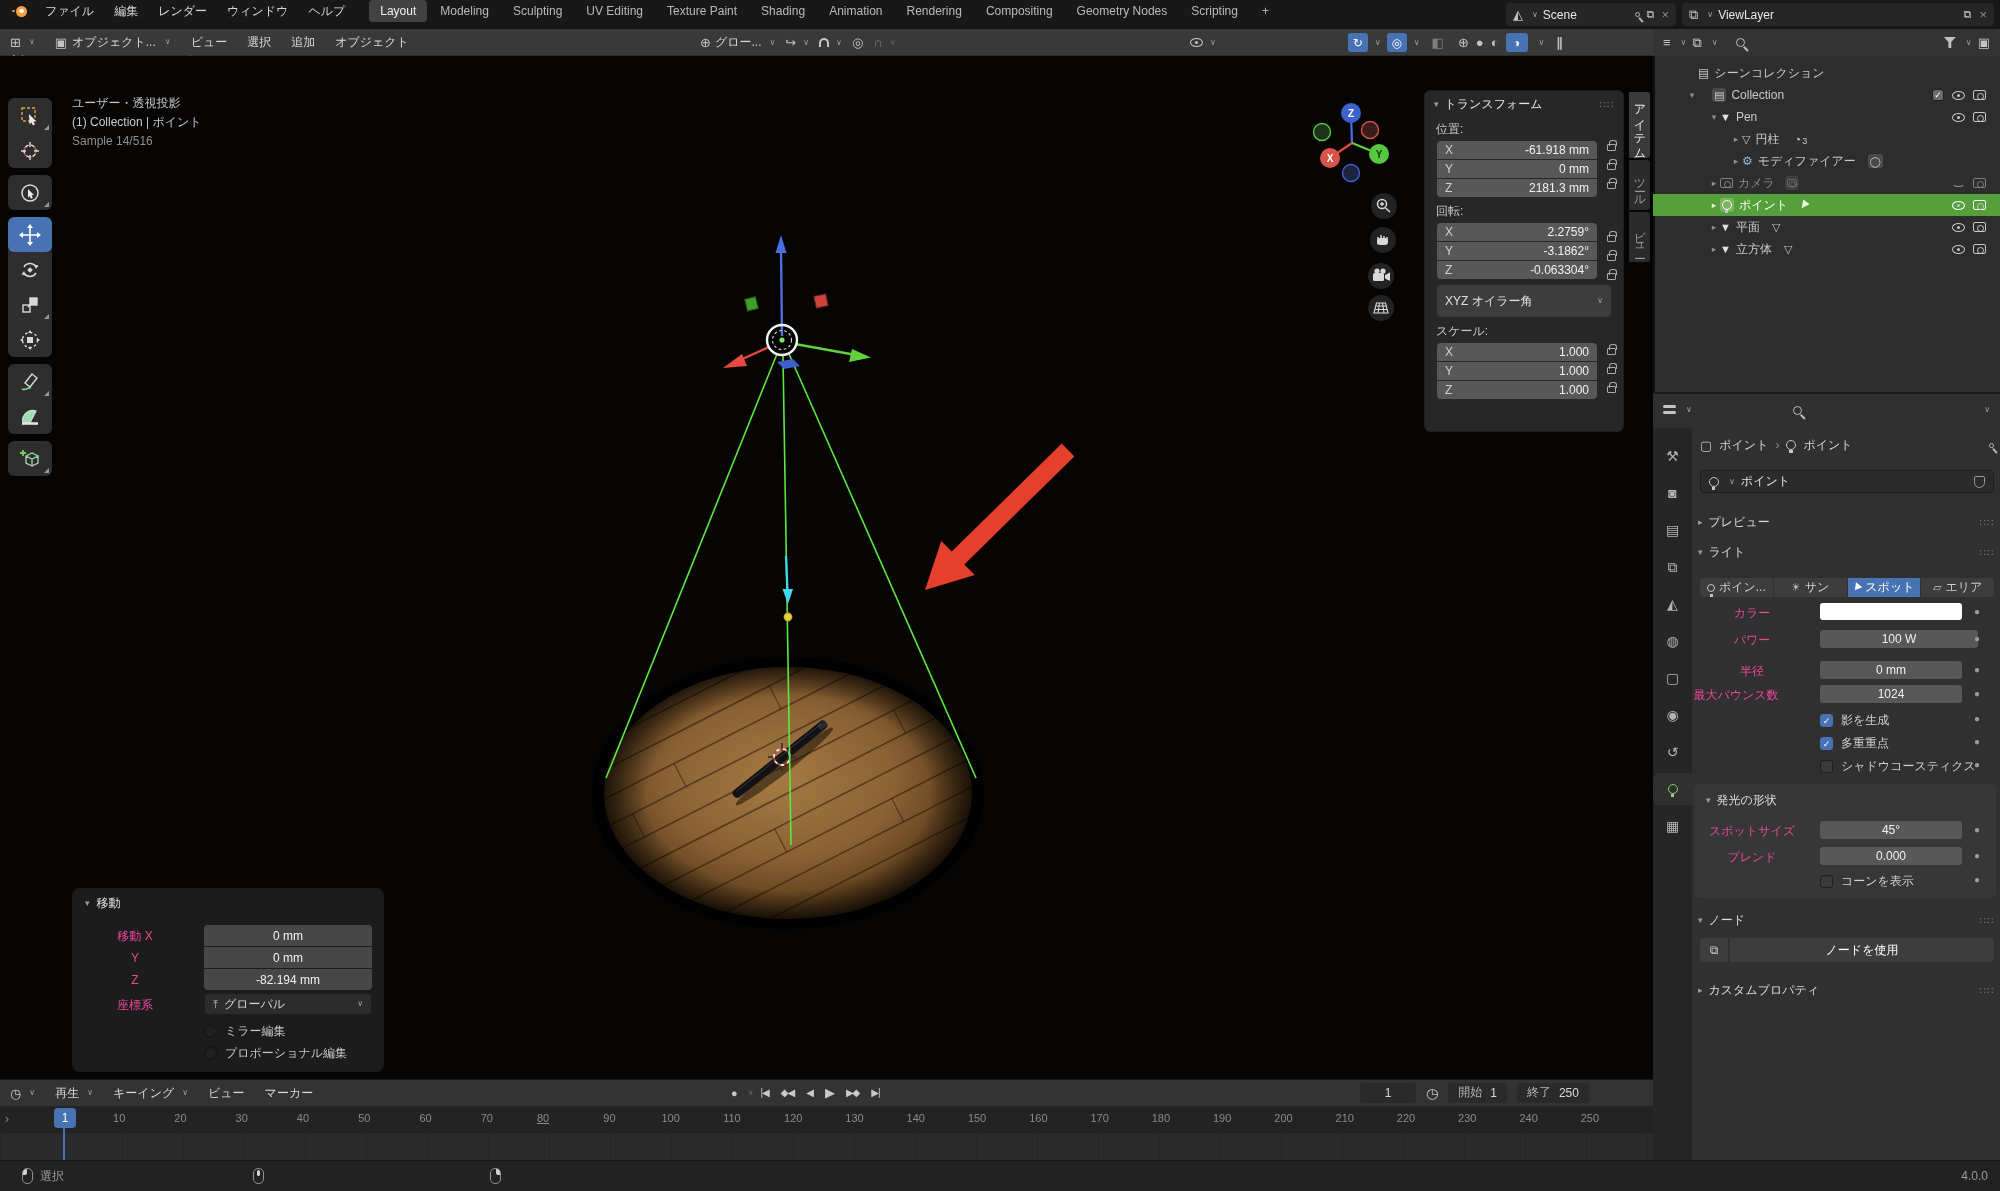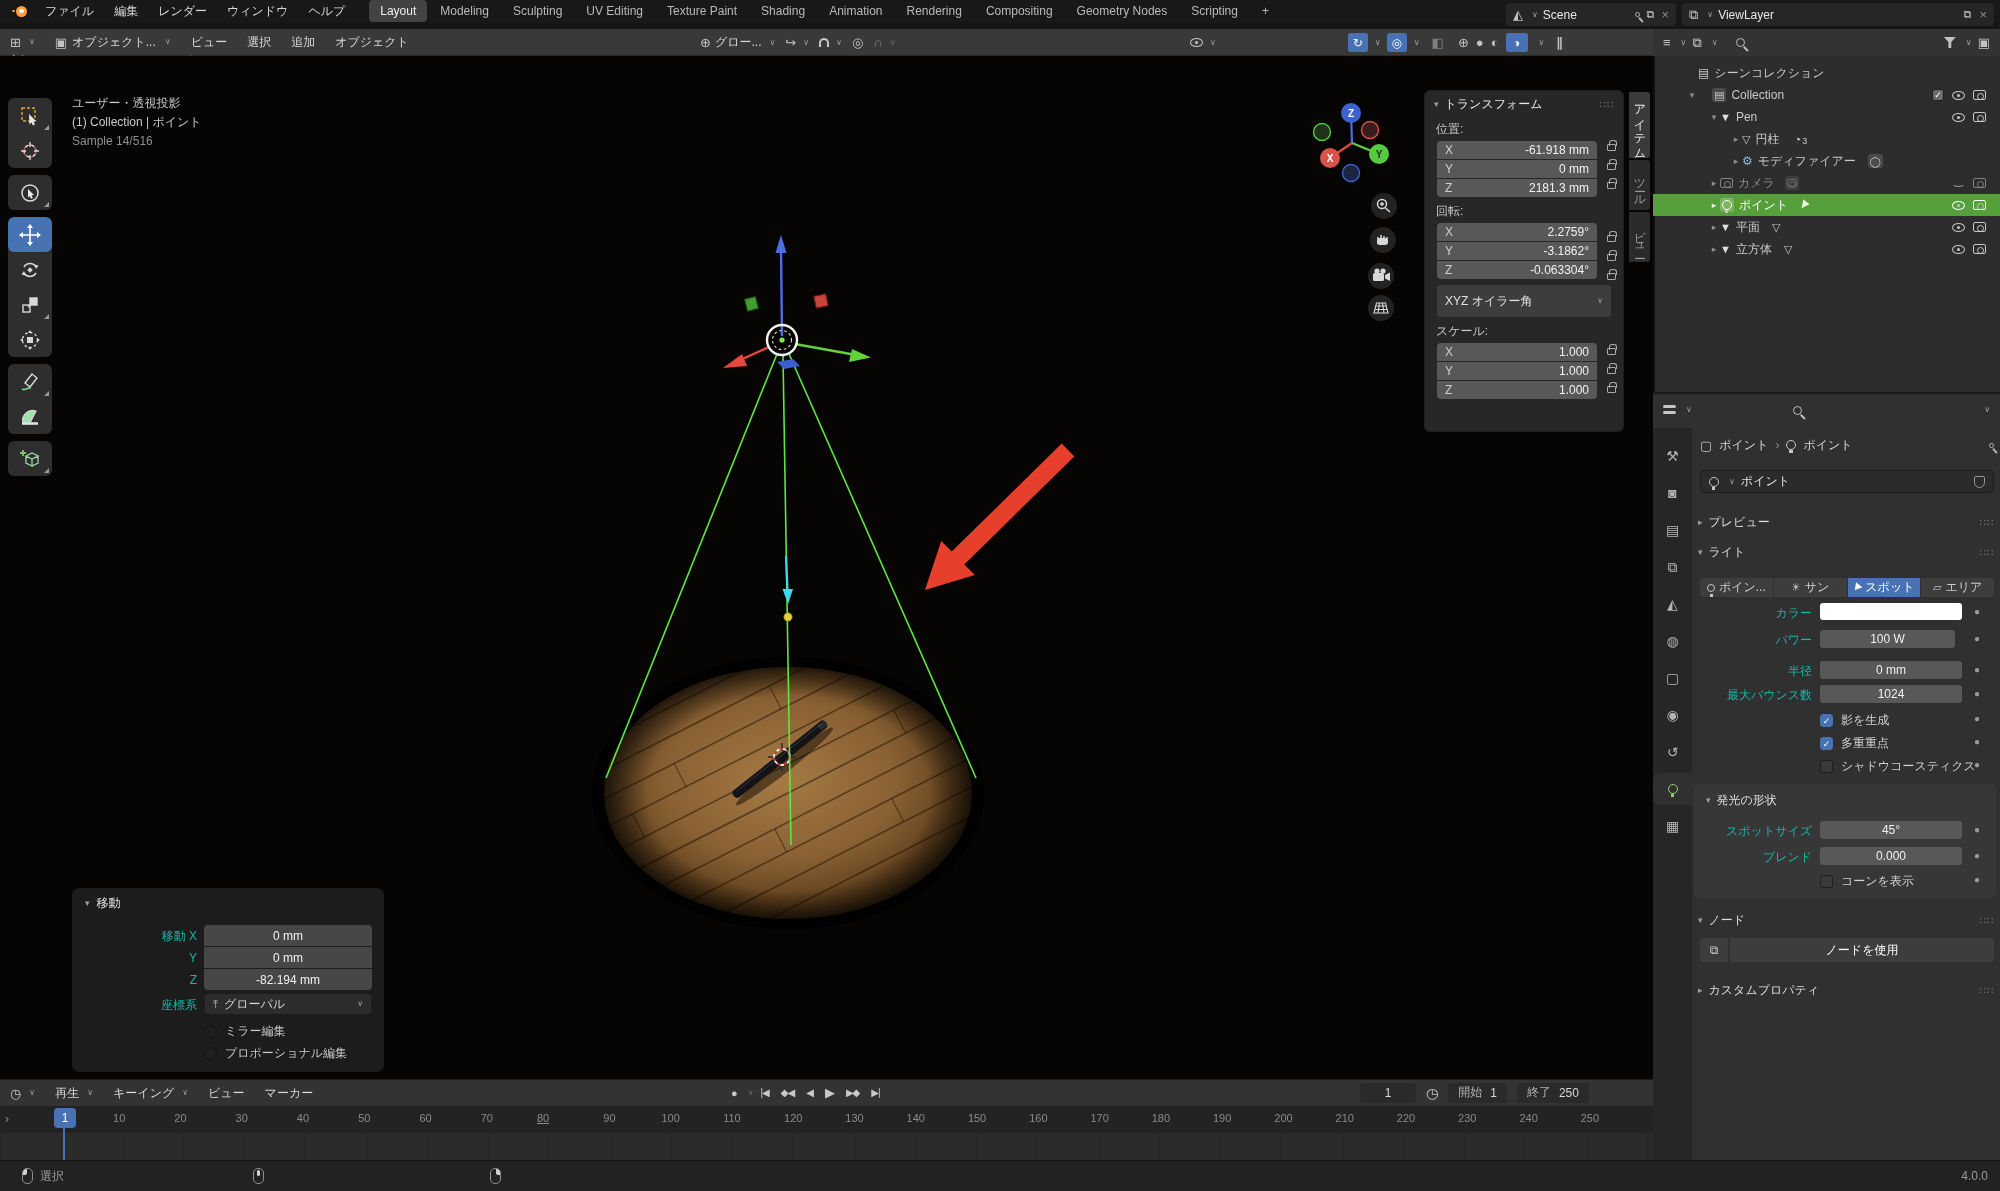--- a/index.html
+++ b/index.html
@@ -12,21 +12,21 @@
 .wtab{padding:0 11px;height:22px;display:flex;align-items:center;color:#b9b9b9;border-radius:4px;white-space:nowrap}
 .wtab.active{background:#424242;color:#f0f0f0}
 .glyph{color:#c3c3c3;font-size:13px;line-height:1}
 .dot{color:#9a9a9a;font-size:10px}
 .dragdots{color:#7d7d7d;font-size:10px;letter-spacing:1px}
 
 .fld{background:#585858;border-radius:3px;color:#f1f1f1;display:flex;align-items:center;height:18px;padding:0 8px}
 .fld .ax{color:#cfcfcf;margin-right:auto}
 .fld .val{margin-left:auto}
 .fld.center{justify-content:center}
-.lbl{color:#14b8a6;text-align:right;white-space:nowrap}
+.lbl{color:#ec4899;text-align:center;white-space:nowrap}
 
 .i-eye{width:13px;height:9px;border:1.3px solid #c6c6c6;border-radius:50%;position:relative;display:inline-block}
 .i-eye::after{content:"";position:absolute;left:50%;top:50%;width:3px;height:3px;margin:-1.5px;background:#c6c6c6;border-radius:50%}
 .i-eye.closed{border-color:transparent;border-bottom:1.6px solid #9a9a9a;height:7px}
 .i-eye.closed::after{display:none}
 .i-cam{width:13px;height:10px;border:1.3px solid #c6c6c6;border-radius:2px;position:relative;display:inline-block}
 .i-cam::after{content:"";position:absolute;left:50%;top:50%;width:5px;height:5px;margin:-2.5px 0 0 -2.5px;border:1.2px solid #c6c6c6;border-radius:50%}
 .i-cam.dis{opacity:.55}
 .i-mag{width:9px;height:9px;border:1.6px solid #bdbdbd;border-radius:50%;position:relative;display:inline-block}
 .i-mag::after{content:"";position:absolute;width:6px;height:1.6px;background:#bdbdbd;transform:rotate(45deg);left:6px;top:9px}
@@ -689,21 +689,21 @@
     <span class="seg">
         <span class="glyph" style="font-size:11px">▱</span>
         <span>エリア</span>
       </span>
   </div>
 
   <div class="prow lbl" style="left:1692px;top:605px;width:120px;display:block">カラー</div>
   <div class="prow" style="left:1820px;top:603px;width:142px;height:17px;background:#fff;border-radius:3px"></div>
   <span class="dot prow" style="left:1974px;top:606px">●</span>
   <div class="prow lbl" style="left:1692px;top:632px;width:120px;display:block">パワー</div>
-  <div class="prow fld center" style="left:1820px;top:630px;width:135px">
+  <div class="prow fld center" style="left:1820px;top:630px;width:158px">
       <span>100 W</span>
     </div>
   <span class="dot prow" style="left:1974px;top:633px">●</span>
   <div class="prow lbl" style="left:1692px;top:663px;width:120px;display:block">半径</div>
   <div class="prow fld center" style="left:1820px;top:661px;width:142px">
       <span>0 mm</span>
     </div>
   <span class="dot prow" style="left:1974px;top:664px">●</span>
   <div class="prow lbl" style="left:1660px;top:687px;width:152px;display:block">最大バウンス数</div>
   <div class="prow fld center" style="left:1820px;top:685px;width:142px">

